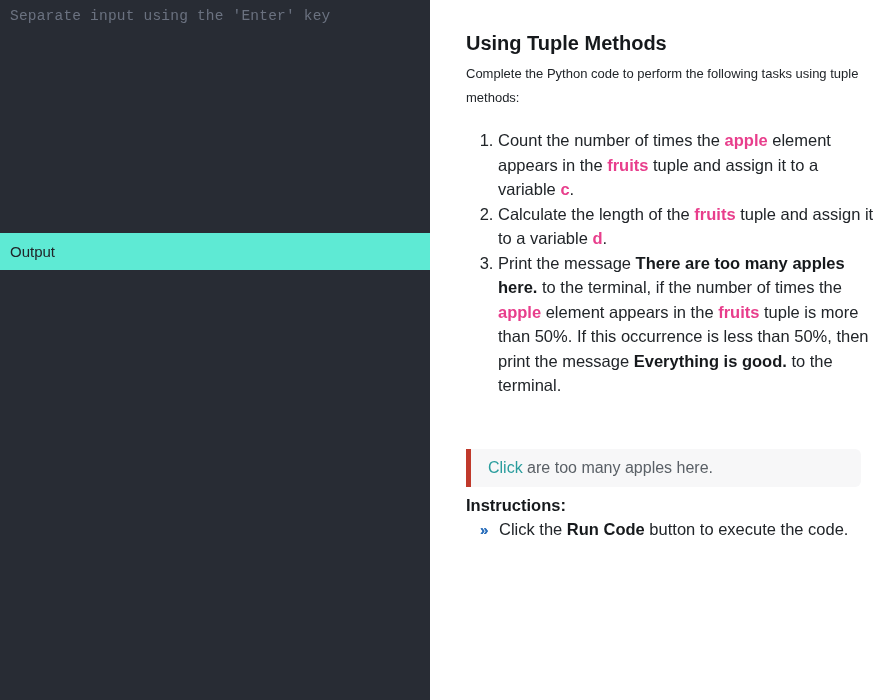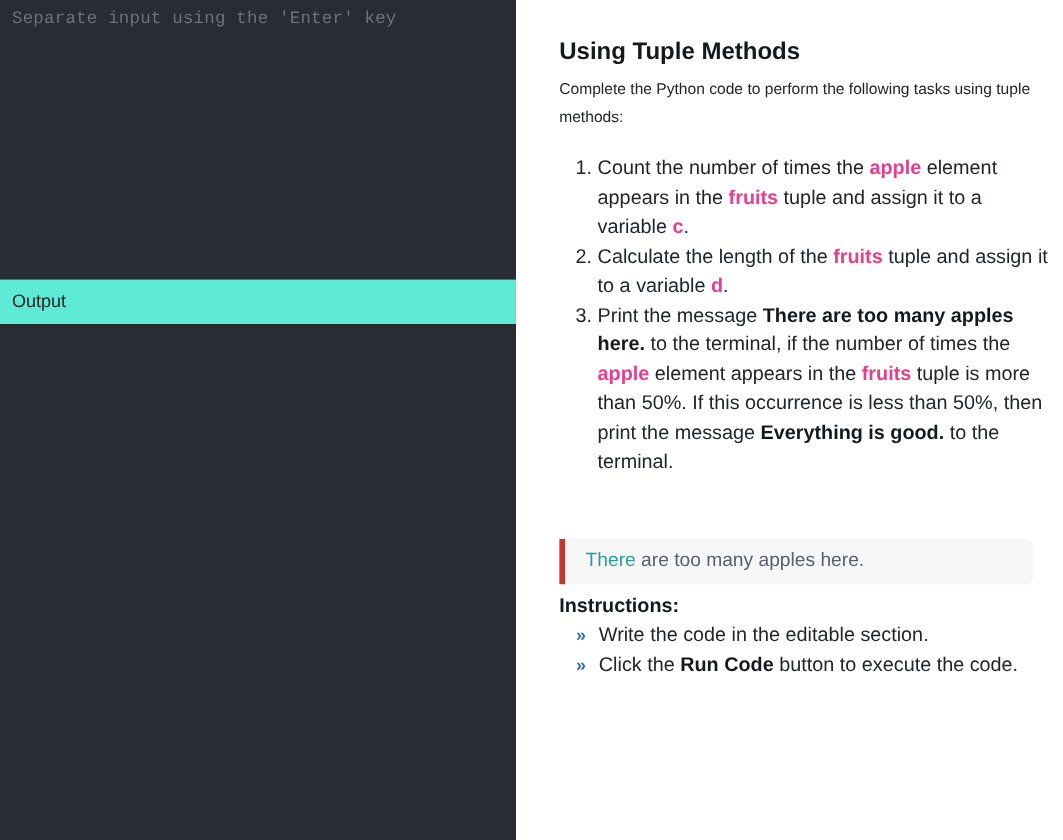--- a/index.html
+++ b/index.html
@@ -232,27 +232,27 @@
 
     <ol class="task-list">
         <li><span>Count the number of times the </span><span class="code-term">apple</span><span> element appears in the </span><span class="code-term">fruits</span><span> tuple and assign it to a variable </span><span class="code-term">c</span><span>.</span></li>
         <li><span>Calculate the length of the </span><span class="code-term">fruits</span><span> tuple and assign it to a variable </span><span class="code-term">d</span><span>.</span></li>
         <li><span>Print the message </span><span class="bold-term">There are too many apples here.</span><span> to the terminal, if the number of times the </span><span class="code-term">apple</span><span> element appears in the </span><span class="code-term">fruits</span><span> tuple is more than 50%. If this occurrence is less than 50%, then print the message </span><span class="bold-term">Everything is good.</span><span> to the terminal.</span></li>
       </ol>
 
 
     <div class="output-box">
       <div class="output-line">
-        <span class="out-hl">There</span><span> are too many apples here.</span>
+        <span class="out-hl">Click</span><span> are too many apples here.</span>
       </div>
     </div>
 
     <div class="instructions-heading">Instructions:</div>
 
     <ul class="instr-list">
-        <li><span class="chev">»</span><span>Write the code in the editable section.</span></li>
+        <li><span class="chev">»</span></li>
         <li><span class="chev">»</span><span>Click the </span><span class="bold-term">Run Code</span><span> button to execute the code.</span></li>
       </ul>
 
 
   </div>
 
 </div>
 
 </body></html>

